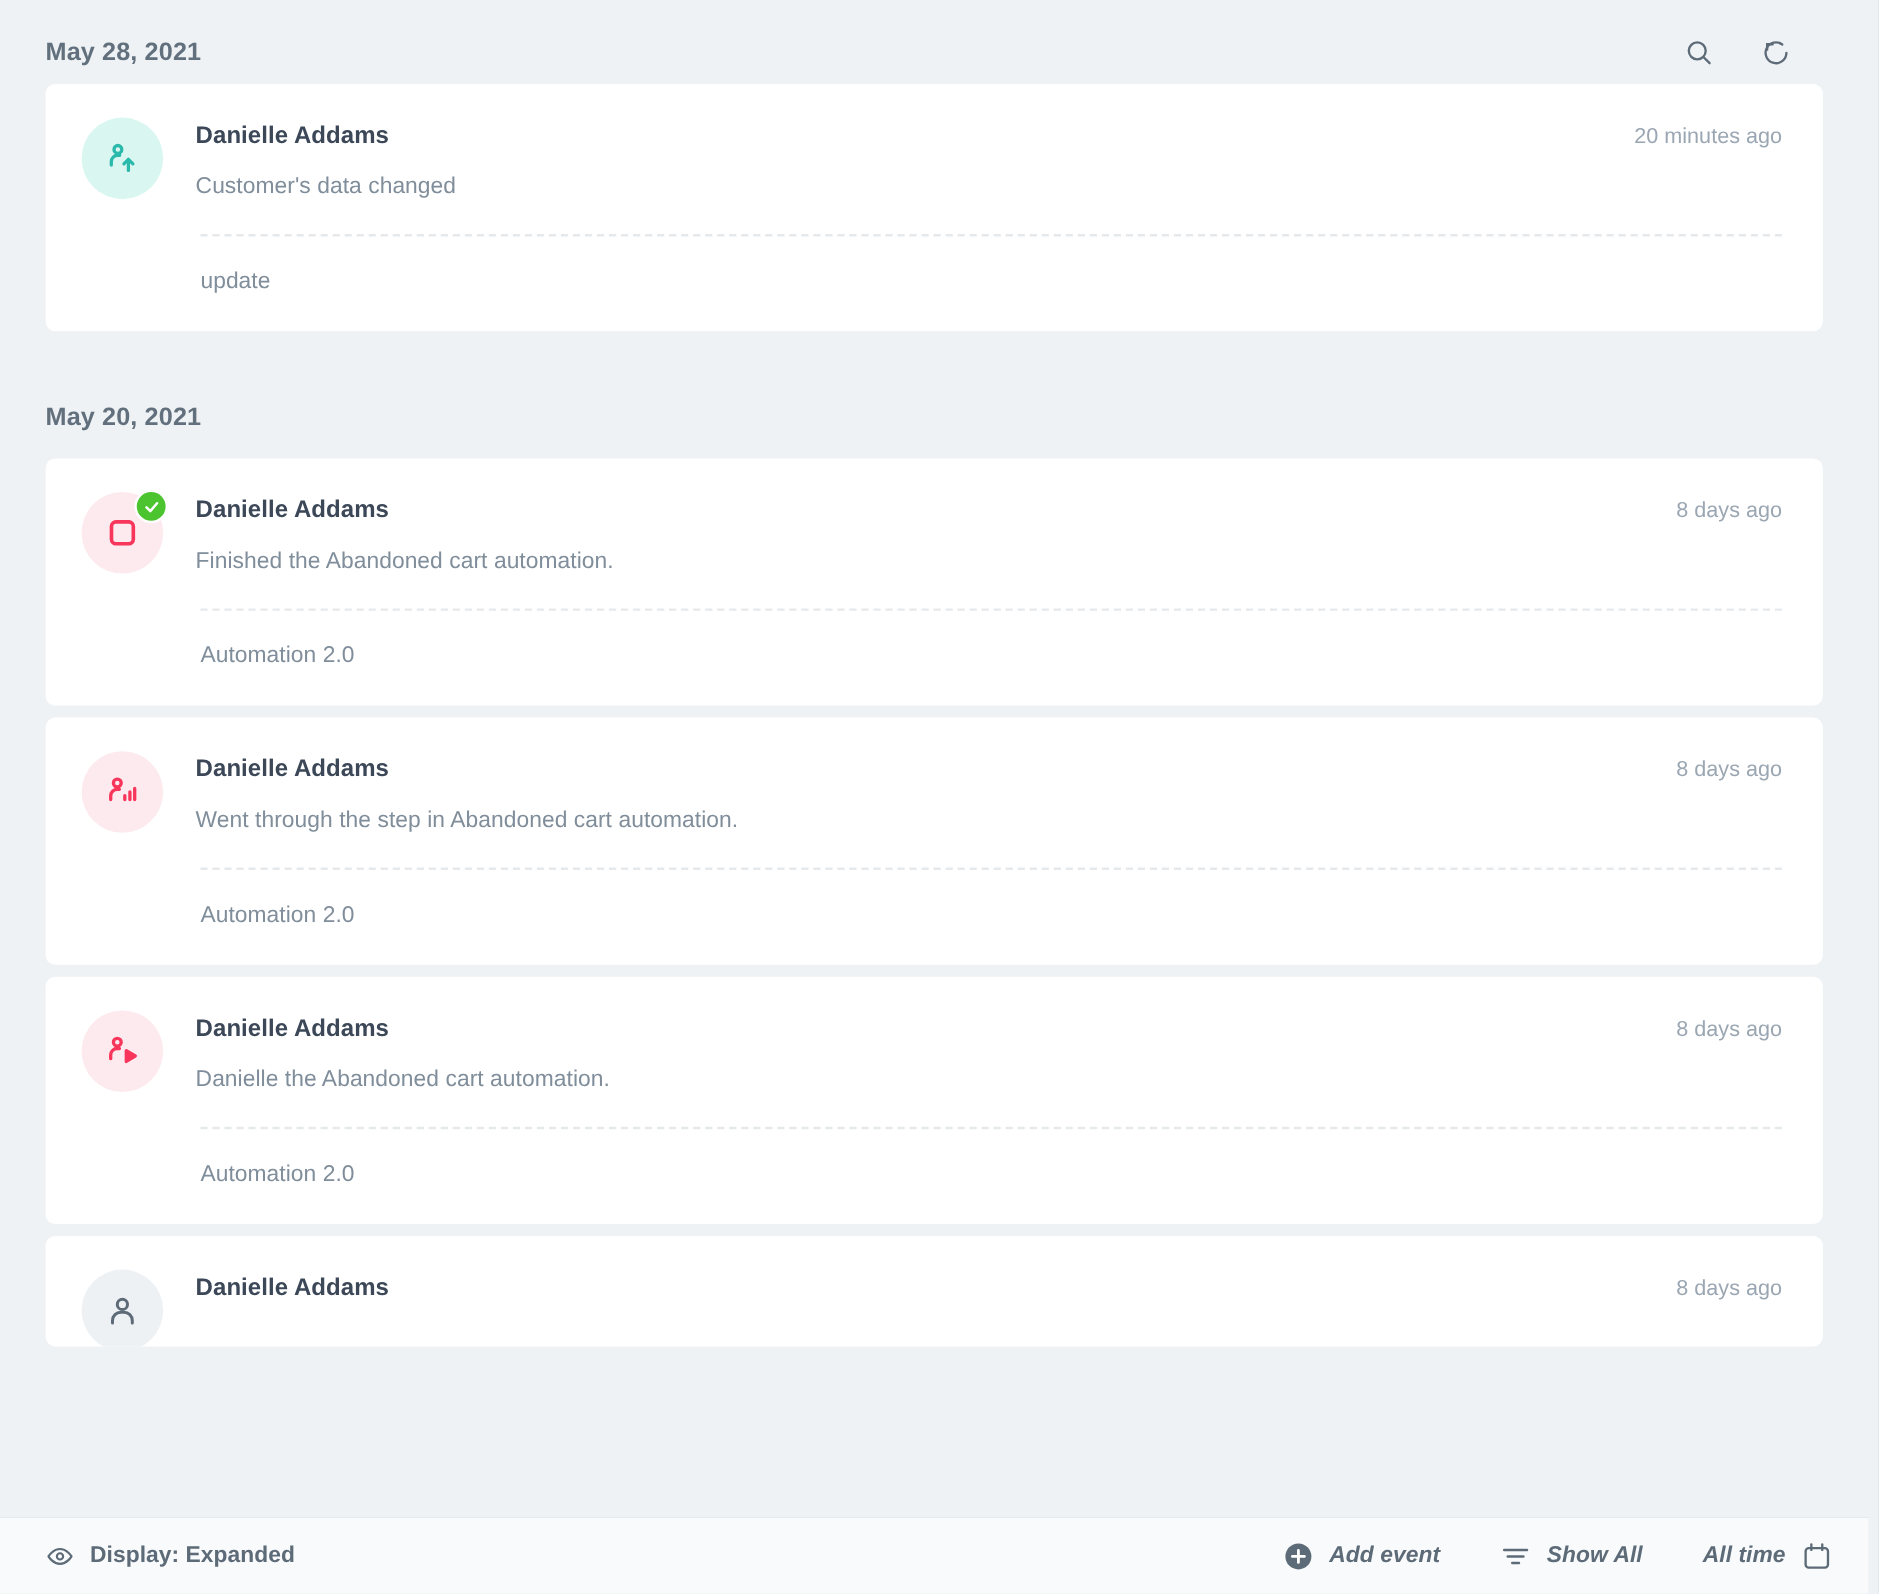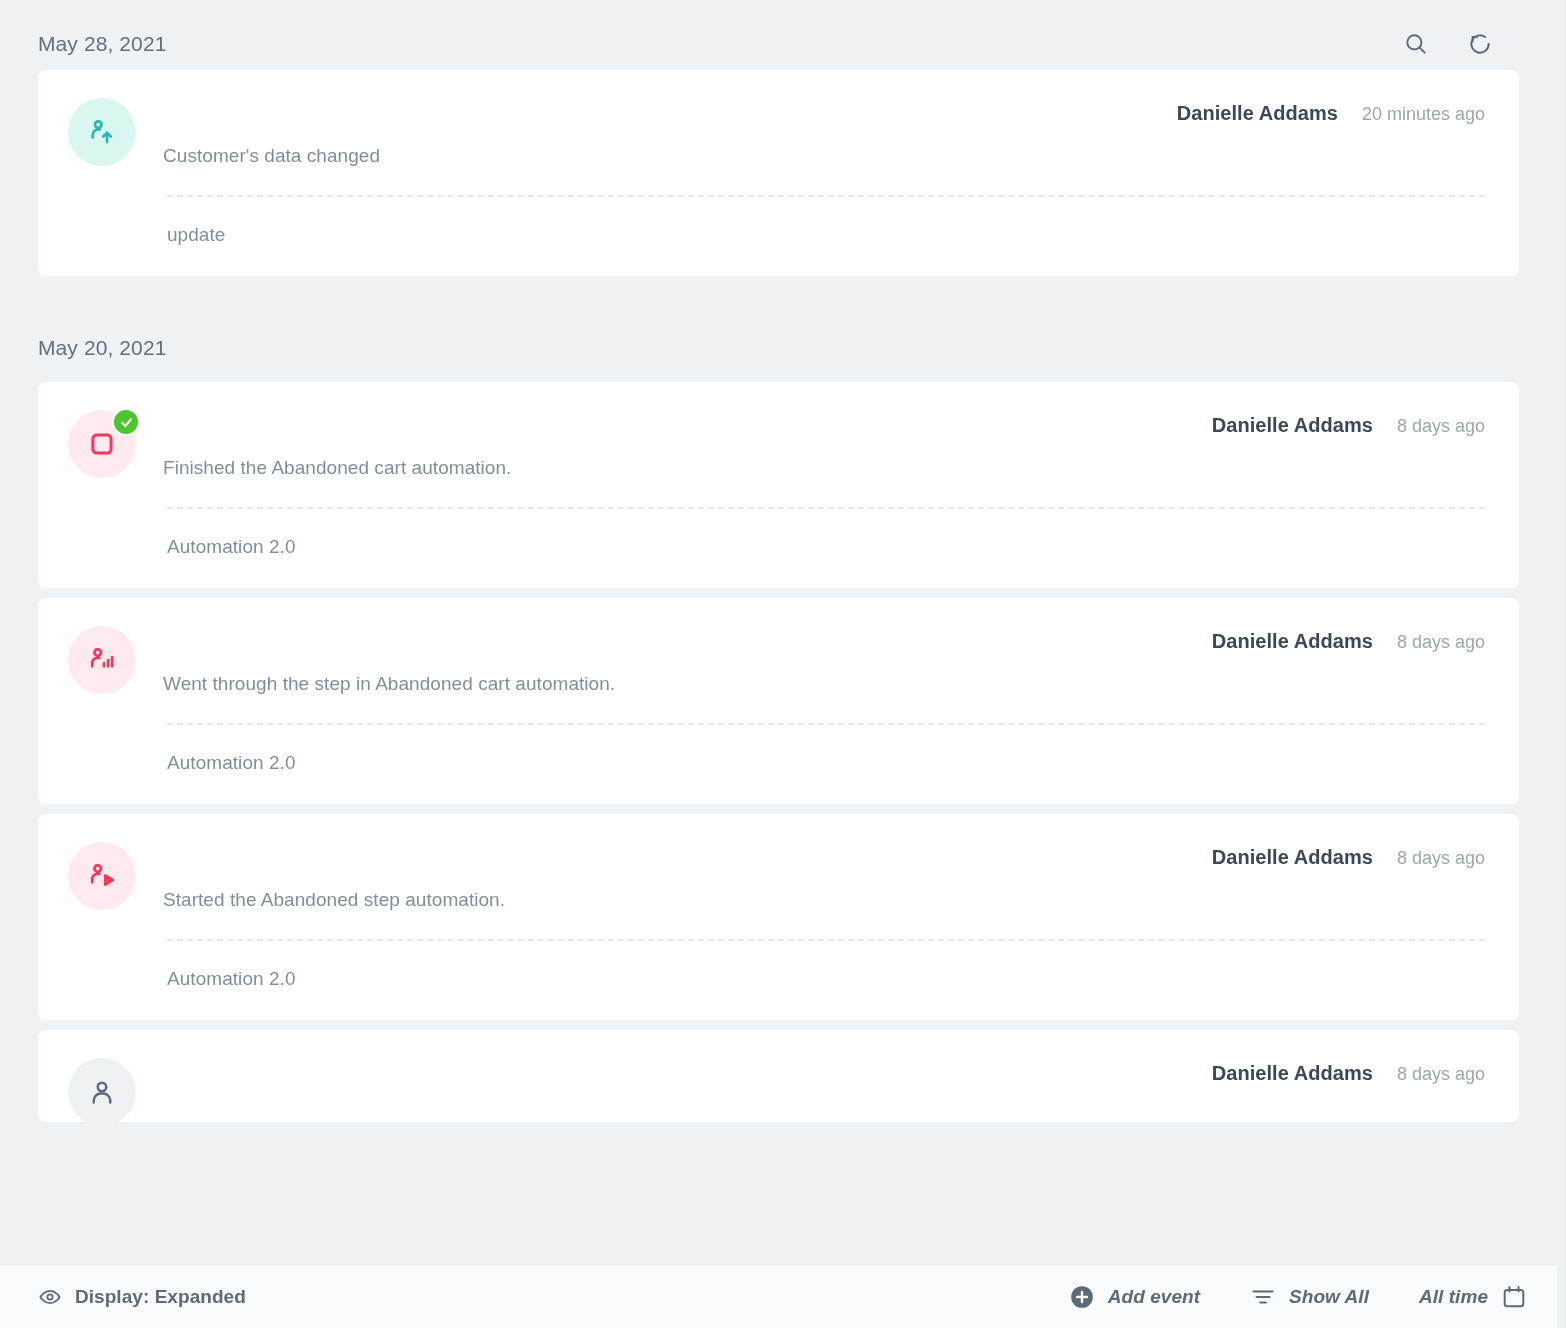--- a/index.html
+++ b/index.html
@@ -45,21 +45,21 @@
   }
   .day-header.subsequent {
     height: 96px;
     padding-top: 0;
     align-items: flex-end;
     padding-bottom: 22px;
   }
 
   .day-label {
     font-size: 21px;
-    font-weight: 400;
+    font-weight: 700;
     color: #62707e;
     letter-spacing: 0.1px;
   }
 
   .header-tools {
     display: flex;
     align-items: center;
     gap: 34px;
     padding-right: 24px;
   }
@@ -125,21 +125,21 @@
     align-items: center;
     justify-content: center;
     border: 2px solid #ffffff;
   }
 
   .card-body { flex: 1 1 auto; min-width: 0; padding-top: 2px; }
 
   .name-row {
     display: flex;
     align-items: baseline;
-    justify-content: flex-end;
+    justify-content: space-between;
   }
   .event-name {
     font-size: 20px;
     font-weight: 700;
     color: #3c4858;
     letter-spacing: 0.05px;
   }
   .event-time {
     font-size: 18px;
     color: #9aa6b2;
@@ -311,21 +311,21 @@
               <path d="M4.2 17v-2.4a4.4 4.4 0 0 1 4.4-4.4h1.4"></path>
               <path d="M14.6 11.6l6 3.6-6 3.6z" fill="#f8355a" stroke="#f8355a"></path>
             </svg>
           </div>
         </div>
         <div class="card-body">
           <div class="name-row">
             <span class="event-name">Danielle Addams</span>
             <span class="event-time">8 days ago</span>
           </div>
-          <div class="event-desc">Started the Abandoned step automation.</div>
+          <div class="event-desc">Danielle the Abandoned cart automation.</div>
         </div>
       </div>
       <hr class="divider">
       <div class="detail">Automation 2.0</div>
     </div>
 
     <div class="card clipped">
       <div class="card-top">
         <div class="avatar-wrap">
           <div class="avatar gray">

